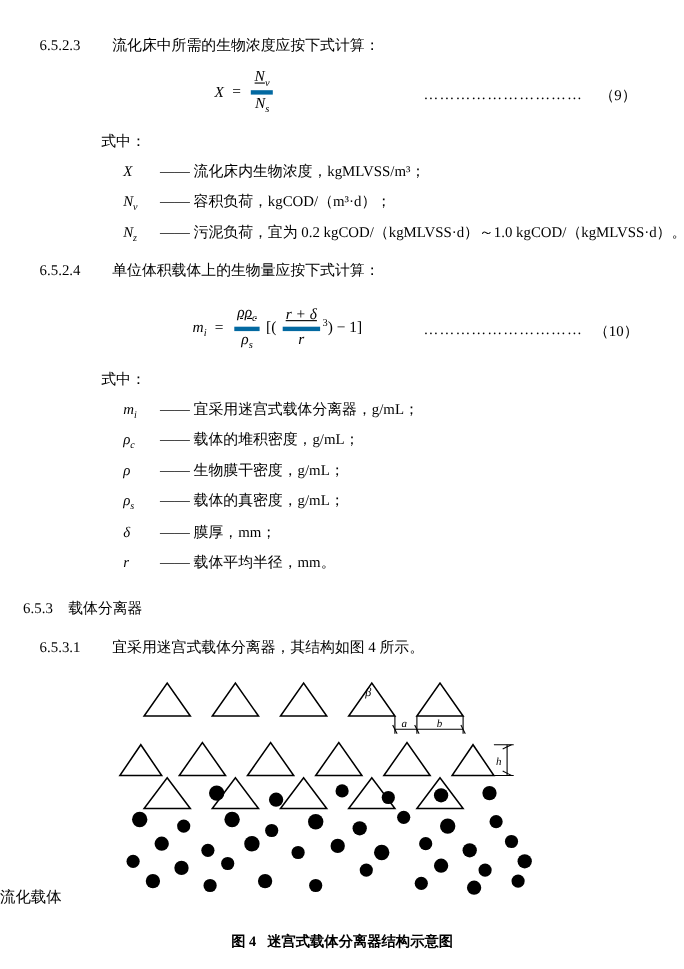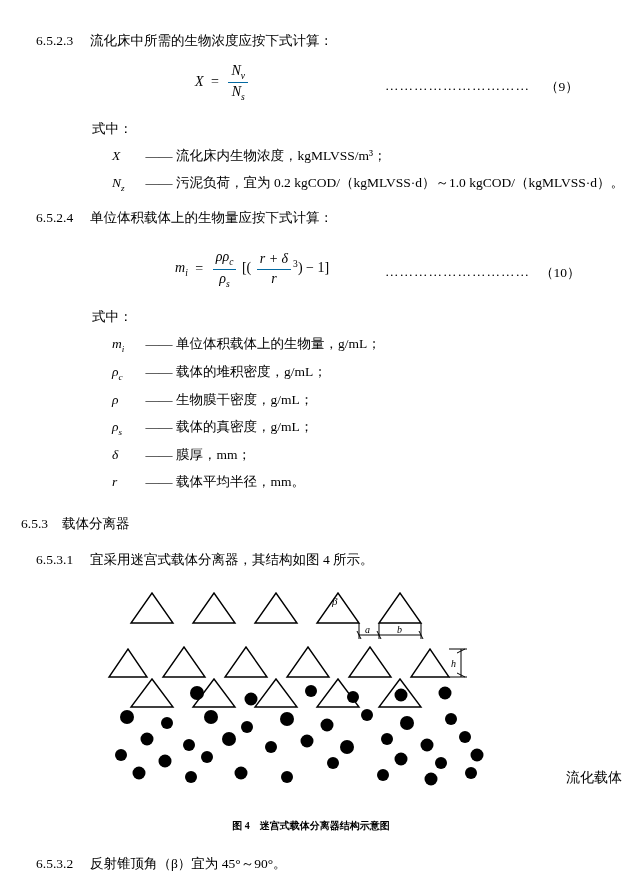--- a/index.html
+++ b/index.html
@@ -16,21 +16,21 @@
     overflow: hidden;
   }
   .page {
     position: relative;
     width: 622px;
     height: 881px;
     padding: 0;
     box-sizing: border-box;
   }
   .clause {
-    padding-left: 32px;
+    padding-left: 44px;
     padding-right: 30px;
     font-size: 13.5px;
     line-height: 1.6;
     position: relative;
     margin-top: 12px;
   }
   .clause .body {
     display: block;
     padding-left: 58px;
   }
@@ -107,51 +107,52 @@
   
   .ital { font-style: italic; }
   .frac {
     display: inline-block;
     vertical-align: middle;
     text-align: center;
     margin: 0 2px;
   }
   .frac .top {
     display: block;
-    border-bottom: 1px solid #0369a1;
+    border-bottom: 4px solid #0369a1;
     padding: 0 3px;
     line-height: 1.35;
+    text-decoration: underline;
   }
   .frac .bot {
     display: block;
     padding: 0 3px;
     line-height: 1.35;
   }
   sub { font-size: 0.68em; font-style: italic; }
   sup { font-size: 0.68em; }
 
   
   .figure {
     position: relative;
     margin-top: 16px;
     height: 228px;
   }
   .figcap {
     text-align: center;
-    font-size: 10px;
+    font-size: 13px;
     margin-top: 4px;
     font-weight: bold;
   }
   .figcap .capnum { margin-right: 10px; font-weight: bold; }
   svg { display: block; margin: 0 auto; }
   .carrier-label {
     position: absolute;
     left: 0; right: 0;
-    top: 182px;
-    text-align: right;
+    top: 192px;
+    text-align: left;
     font-size: 14px;
   }
 </style>
 </head>
 <body>
 
 <div class="page">
 
   <div class="clause" style="margin-top:30px;">
     <span class="clause-num">6.5.2.3</span>
@@ -169,20 +170,23 @@
     </span>
     <span class="dots" style="left:385px; top:16px;">…………………………</span>
     <span class="eqnum" style="left:545px; top:16px;">（9）</span>
   </div>
 
   <div class="shiz">式中：</div>
 
   <div class="deflist">
     <div class="defrow">
       <span class="sym">X</span><span class="dash">——</span><span class="txt">流化床内生物浓度，kgMLVSS/m³；</span>
+    </div>
+    <div class="defrow">
+      <span class="sym"><span class="ital">N</span><sub>v</sub></span><span class="dash">——</span><span class="txt">容积负荷，kgCOD/（m³·d）；</span>
     </div>
     <div class="defrow">
       <span class="sym"><span class="ital">N</span><sub>z</sub></span><span class="dash">——</span><span class="txt">污泥负荷，宜为 0.2 kgCOD/（kgMLVSS·d）～1.0 kgCOD/（kgMLVSS·d）。</span>
     </div>
   </div>
 
   <div class="clause" style="margin-top:10px;">
     <span class="clause-num">6.5.2.4</span>
     <span class="body">单位体积载体上的生物量应按下式计算：</span>
   </div>
@@ -202,21 +206,21 @@
       </span><sup>3</sup><span>) − 1]</span>
     </span>
     <span class="dots" style="left:385px; top:16px;">…………………………</span>
     <span class="eqnum" style="left:540px; top:16px;">（10）</span>
   </div>
 
   <div class="shiz">式中：</div>
 
   <div class="deflist">
     <div class="defrow">
-      <span class="sym"><span class="ital">m</span><sub>i</sub></span><span class="dash">——</span><span class="txt">单位体积载体上的生物量，g/mL；</span>
+      <span class="sym"><span class="ital">m</span><sub>i</sub></span><span class="dash">——</span><span class="txt">宜采用迷宫式载体分离器，g/mL；</span>
     </div>
     <div class="defrow">
       <span class="sym"><span class="ital">ρ</span><sub>c</sub></span><span class="dash">——</span><span class="txt">载体的堆积密度，g/mL；</span>
     </div>
     <div class="defrow">
       <span class="sym"><span class="ital">ρ</span></span><span class="dash">——</span><span class="txt">生物膜干密度，g/mL；</span>
     </div>
     <div class="defrow">
       <span class="sym"><span class="ital">ρ</span><sub>s</sub></span><span class="dash">——</span><span class="txt">载体的真密度，g/mL；</span>
     </div>

